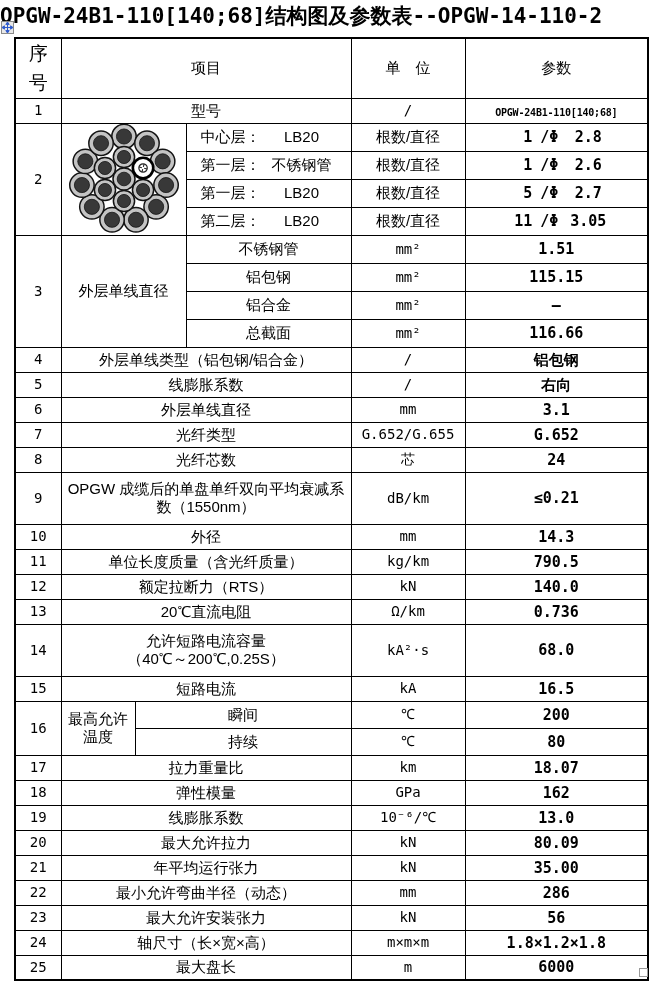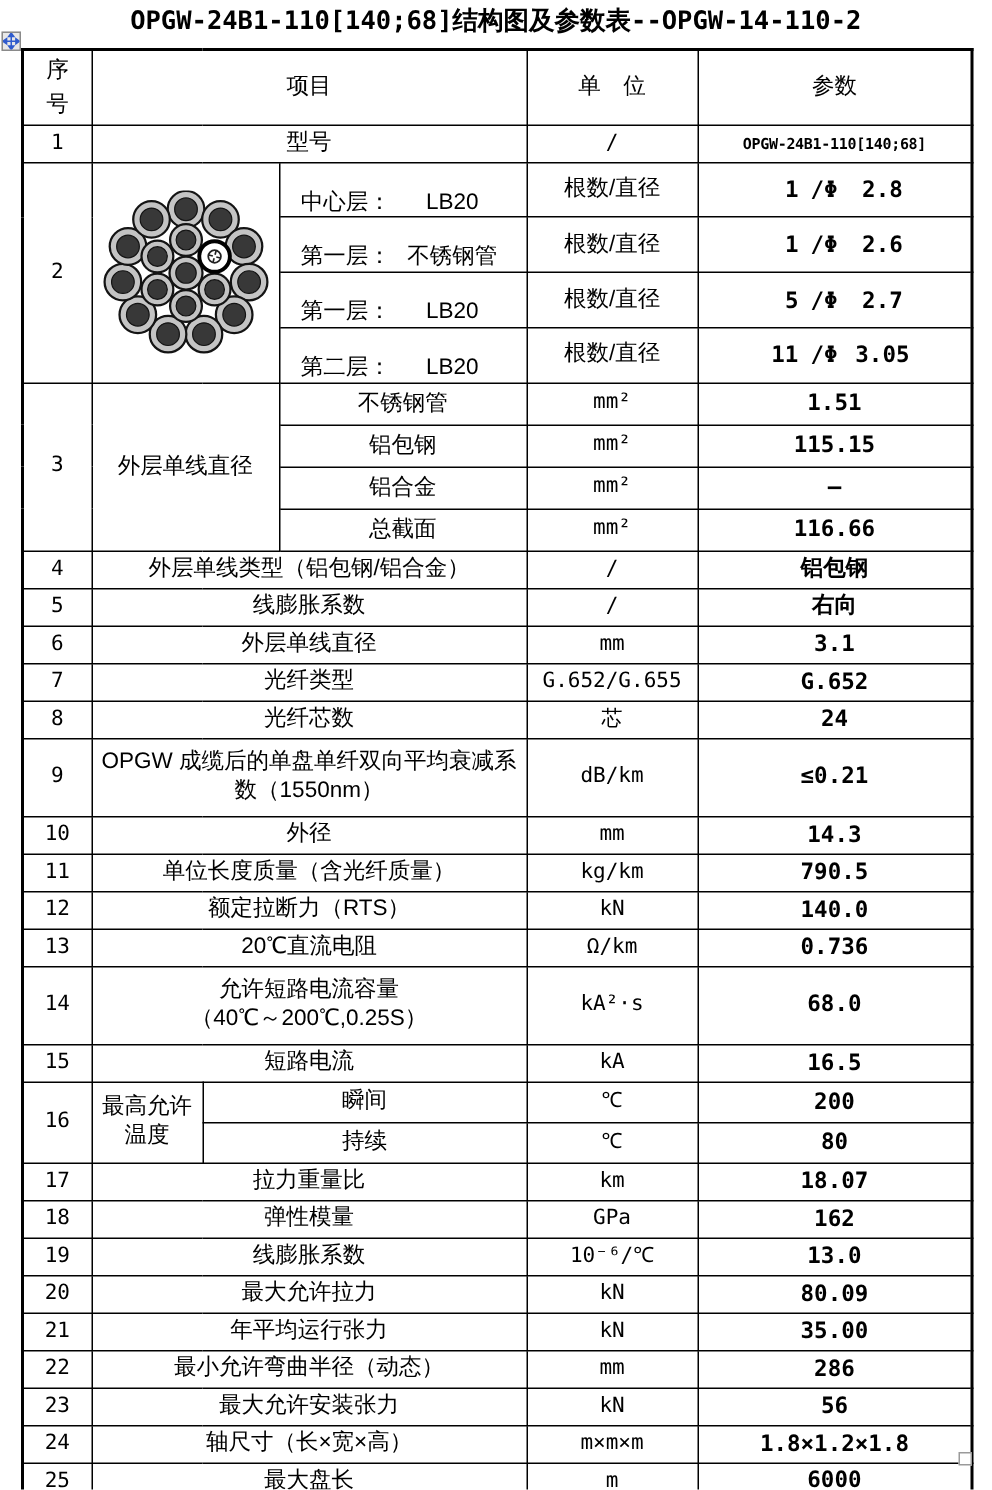--- a/index.html
+++ b/index.html
@@ -2,21 +2,21 @@
 <html><head>
 <meta charset="utf-8">
 <style>
   html,body{margin:0;padding:0;}
   body{
     width:661px;height:993px;background:#ffffff;color:#000;
     font-family:"Liberation Sans",sans-serif;
     position:relative;overflow:hidden;
   }
   .title{
-    text-align:center;font-weight:bold;font-size:17px;
+    text-align:left;font-weight:bold;font-size:21px;
     font-family:"DejaVu Sans Mono","Liberation Sans",monospace;
     padding-top:2px;letter-spacing:0px;white-space:nowrap;
   }
   table.spec{
     border-collapse:collapse;table-layout:fixed;
     width:633px;margin:7px 0 0 14px;
     border:2px solid #000;
   }
   td{
     border:1px solid #000;text-align:center;vertical-align:middle;
@@ -24,22 +24,22 @@
   }
   tr.hh{height:50px;}   
   tr.h1{height:25px;}   
   tr.hs{height:28px;}   
   tr.h2{height:52px;}   
   tr.hs2{height:27px;}  
   .no,.unit{font-family:"DejaVu Sans Mono","Liberation Sans",monospace;font-size:14px;}
   .param{font-family:"DejaVu Sans Mono","Liberation Sans",monospace;font-weight:bold;font-size:15px;}
   .param-sm{font-family:"DejaVu Sans Mono","Liberation Sans",monospace;font-weight:bold;font-size:10px;letter-spacing:-0.2px;white-space:nowrap;}
   .param-cn{font-weight:bold;font-size:15px;}
-  .vstack{display:inline-block;width:1.1em;word-break:break-all;line-height:1.55;font-size:15px;}
-  .layercell{display:flex;align-items:center;padding:0 6px 0 12px;margin-top:17px;}
+  .vstack{display:inline-block;width:1.1em;word-break:break-all;line-height:1.55;font-size:19px;}
+  .layercell{display:flex;align-items:center;padding:0 6px 0 12px;}
   .lname{white-space:nowrap;}
   .lmat{flex:1;text-align:center;white-space:nowrap;}
   .ptrip{display:flex;justify-content:center;align-items:center;gap:0;}
   .ptrip .cnt{min-width:30px;text-align:right;}
   .ptrip .phi{min-width:34px;text-align:center;}
   .ptrip .dia{min-width:44px;text-align:center;}
   .two-line div{white-space:nowrap;}
   .move-handle{
     position:absolute;left:1px;top:21px;width:13px;height:13px;
     background:#e8e8e8;border:1px solid #8a8a8a;box-sizing:border-box;

